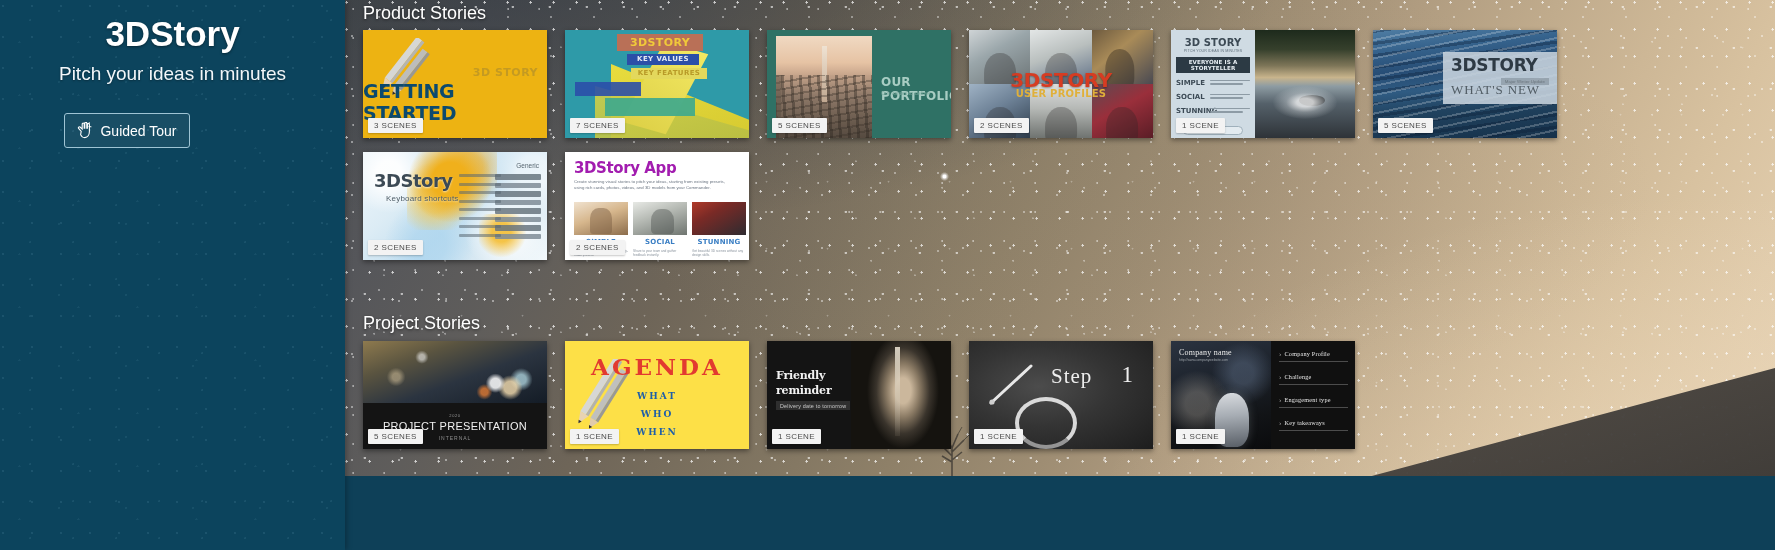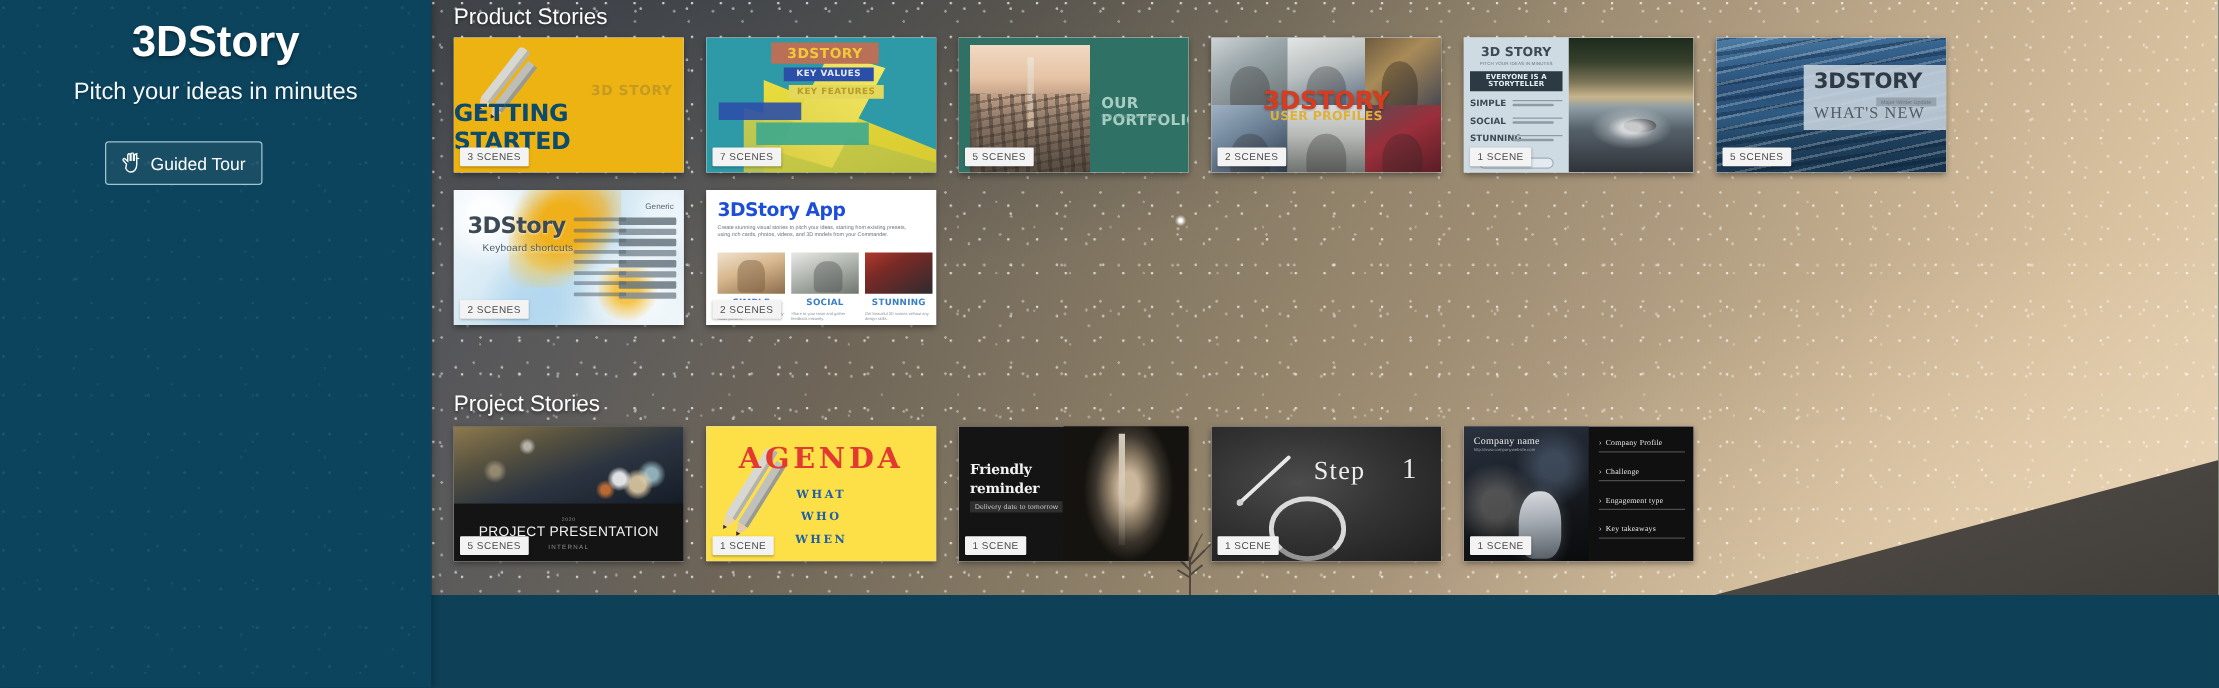--- a/index.html
+++ b/index.html
@@ -37,21 +37,21 @@
     position: absolute; left: 0; right: 0; top: 14px; text-align: center;
     font-size: 35px; font-weight: bold; color: #ffffff; letter-spacing: 0px;
     text-shadow: 0 1px 3px rgba(0,0,0,0.45);
   }
   .brand-tagline {
     position: absolute; left: 0; right: 0; top: 63px; text-align: center;
     font-size: 19px; color: #f2f7fa; font-weight: 400;
     text-shadow: 0 1px 2px rgba(0,0,0,0.35);
   }
   .guided-tour-btn {
-    position: absolute; left: 84px; top: 113px; width: 126px; height: 35px;
+    position: absolute; left: 64px; top: 113px; width: 126px; height: 35px;
     border: 1px solid #9fc4d4; border-radius: 3px;
     background: rgba(255,255,255,0.055);
     display: flex; align-items: center; justify-content: center; gap: 8px;
     color: #ffffff; font-size: 14px; cursor: pointer;
   }
   .guided-tour-btn .hand-icon { display: block; width: 15px; height: 17px; }
 
   
   .main {
     position: absolute; left: 345px; top: 0; width: 1430px; height: 476px;
@@ -363,21 +363,21 @@
   .t-keyb .kb-labels { position: absolute; left: 96px; top: 22px; width: 46px; }
   .t-keyb .kb-labels b {
     display: block; height: 3px; margin-bottom: 5.5px; border-radius: 1px;
     background: rgba(90,104,114,0.55); width: 92%;
   }
 
   
   .t-app { background: #ffffff; }
   .t-app .ap-title {
     position: absolute; left: 9px; top: 7px; font-size: 15px; font-weight: bold;
-    color: #1d4ed8; letter-spacing: -0.4px; font-family: "DejaVu Sans", sans-serif;
+    color: #a21caf; letter-spacing: -0.4px; font-family: "DejaVu Sans", sans-serif;
   }
   .t-app .ap-desc {
     position: absolute; left: 9px; top: 27px; width: 160px; font-size: 4.3px;
     color: #6a7480; line-height: 6.2px;
   }
   .t-app .ap-photos { position: absolute; left: 9px; top: 50px; display: flex; gap: 5px; }
   .t-app .ap-ph { width: 54px; height: 33px; overflow: hidden; position: relative; }
   .ap-ph1 { background: linear-gradient(160deg,#f0e2cf 0%,#d6b68c 45%,#8c6d4c 100%); }
   .ap-ph2 { background: linear-gradient(160deg,#e7e9e5 0%,#b8bcb6 40%,#6f7570 100%); }
   .ap-ph3 { background: linear-gradient(150deg,#b03a2a 0%,#7a2a26 35%,#2e2b30 100%); }

